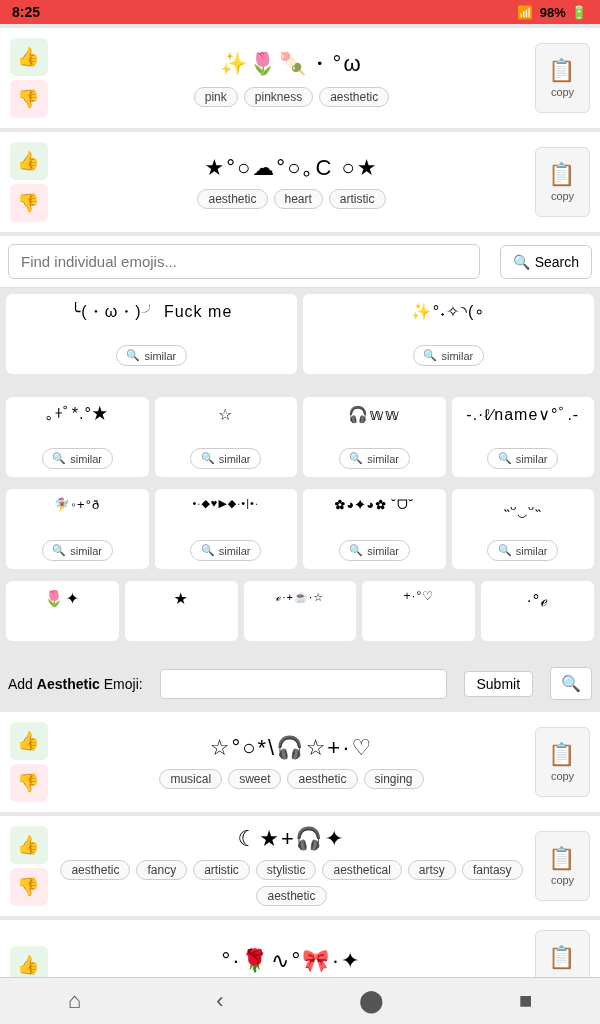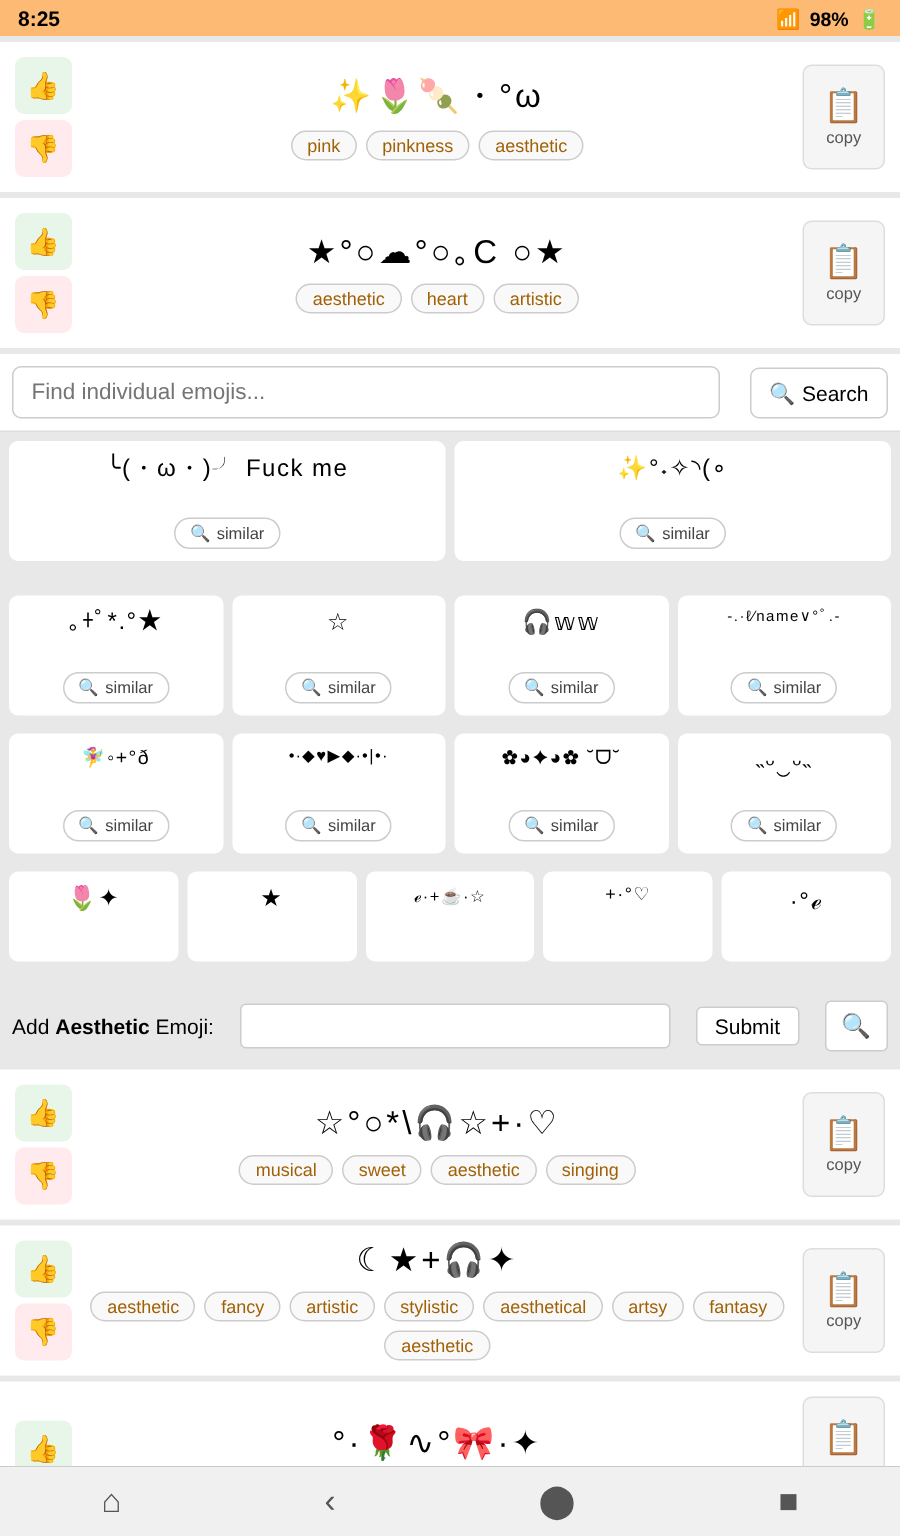--- a/index.html
+++ b/index.html
@@ -6,21 +6,21 @@
     body {
       font-family: -apple-system, BlinkMacSystemFont, 'Segoe UI', sans-serif;
       background: #e8e8e8;
       width: 600px;
       min-height: 1024px;
       overflow-x: hidden;
     }
 
     
     .status-bar {
-      background: #fdba74;
+      background: #ef4444;
       display: flex;
       justify-content: space-between;
       align-items: center;
       padding: 4px 12px;
       font-size: 14px;
       font-weight: bold;
     }
     .status-right {
       display: flex;
       align-items: center;
@@ -70,21 +70,21 @@
       display: flex;
       gap: 6px;
       justify-content: center;
       flex-wrap: wrap;
     }
     .tag {
       border: 1px solid #ccc;
       border-radius: 12px;
       padding: 2px 10px;
       font-size: 12px;
-      color: #a16207;
+      color: #404040;
       background: #f9f9f9;
     }
     .copy-btn {
       width: 55px;
       display: flex;
       flex-direction: column;
       align-items: center;
       justify-content: center;
       background: #f5f5f5;
       border: 1px solid #ddd;
@@ -337,21 +337,21 @@
           <span>🔍</span> similar
         </button>
       </div>
       <div class="grid-cell-full">
         <div class="grid-emoji">🎧𝕨𝕨</div>
         <button class="similar-btn">
           <span>🔍</span> similar
         </button>
       </div>
       <div class="grid-cell-full">
-        <div class="grid-emoji" style="font-size:10px">-.·ℓ∕name∨°ﾟ.-</div>
+        <div class="grid-emoji" style="font-size:16px">-.·ℓ∕name∨°ﾟ.-</div>
         <button class="similar-btn">
           <span>🔍</span> similar
         </button>
       </div>
     </div>
 
     <div class="grid-4">
       <div class="grid-cell-full">
         <div class="grid-emoji" style="font-size:13px">🧚‍♀️◦+°ð</div>
         <button class="similar-btn">

